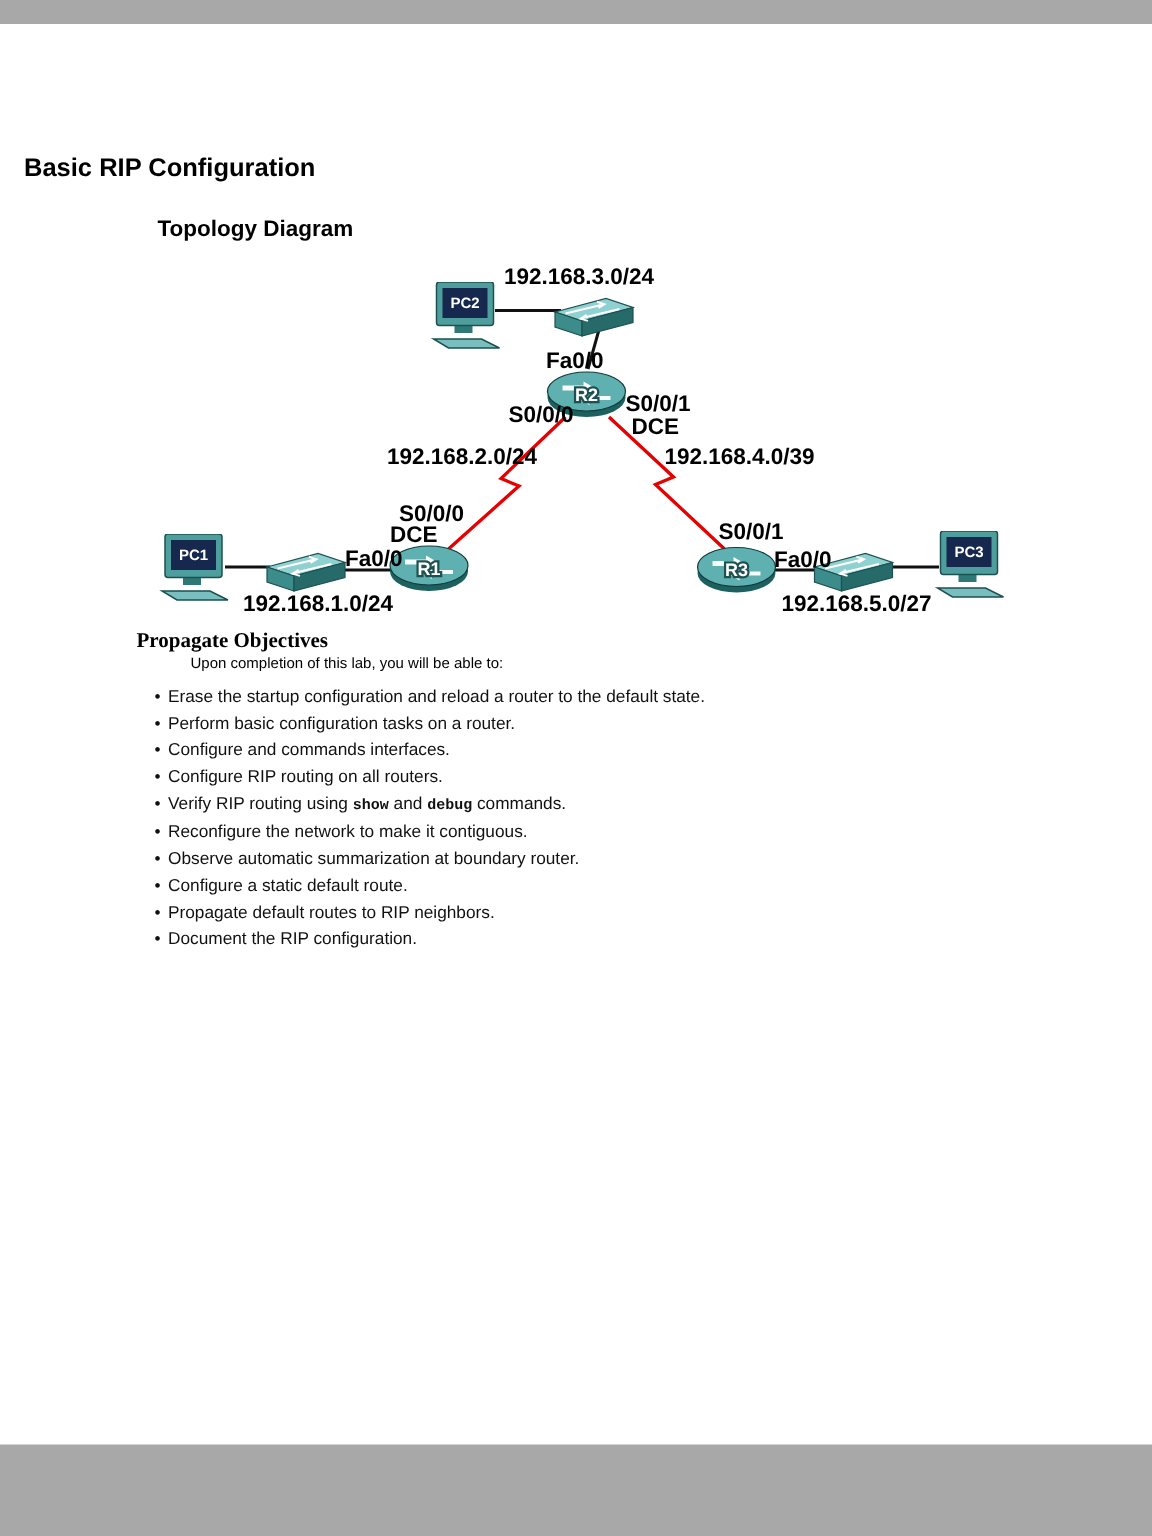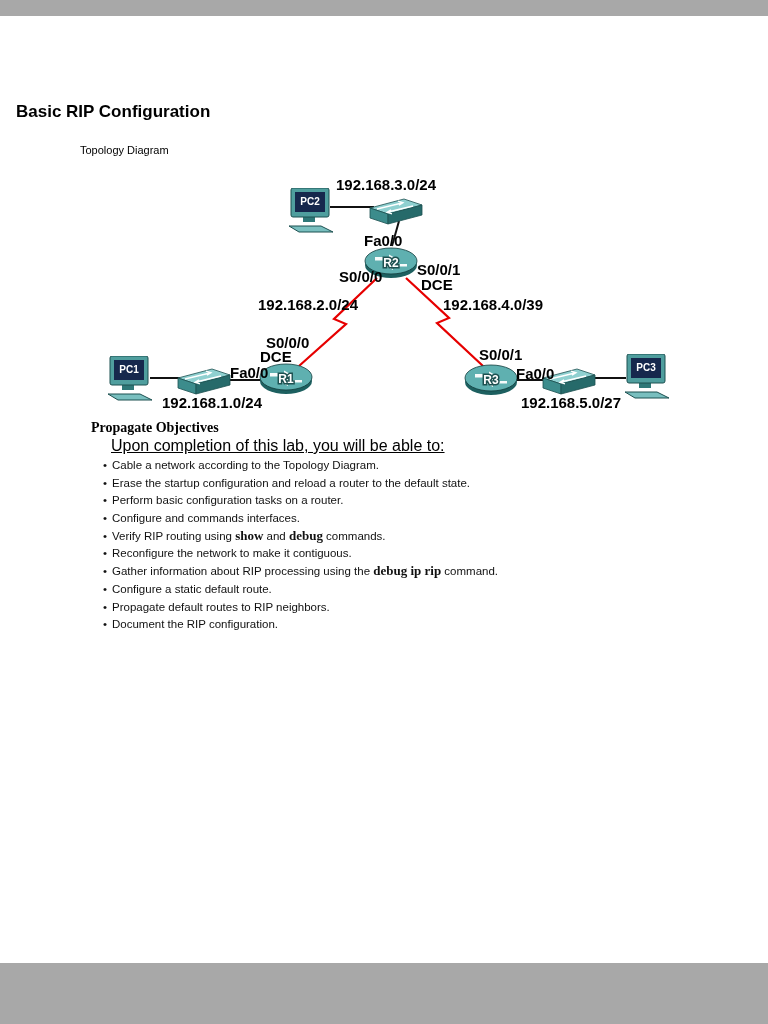--- a/index.html
+++ b/index.html
@@ -11,50 +11,50 @@
   }
   .page {
     position:absolute; left:0; top:16px; width:768px; height:947px;
     background:#ffffff; overflow:hidden;
   }
   .doc-title {
     position:absolute; top:86px; left:16px; width:100%;
     text-align:left; font-size:17px; font-weight:700;
   }
   .section-label {
-    position:absolute; top:128px; left:80px;
-    font-size:11px; font-weight:400;
+    position:absolute; top:128px; left:105px;
+    font-size:15px; font-weight:700;
   }
   .diagram { position:absolute; top:150px; left:0; width:768px; height:290px; }
   .links { position:absolute; left:0; top:0; }
   .device { position:absolute; }
   .device text {
     font-family:"Liberation Sans", sans-serif;
     font-weight:700; fill:#ffffff; text-anchor:middle;
   }
   .pc-label { font-size:10px; }
   .router-label { font-size:12px; paint-order:stroke; stroke:#1d5050; stroke-width:3px; }
   .net-label, .if-label {
     position:absolute; font-size:15px; font-weight:700; white-space:nowrap;
   }
   .net-label { width:120px; text-align:center; }
   .objectives-heading {
     position:absolute; top:404px; left:91px;
     font-family:"Liberation Serif", serif; font-size:14px; font-weight:700;
   }
-  .objectives-intro { position:absolute; top:421px; left:111px; font-size:16px;text-decoration:underline; }
+  .objectives-intro { position:absolute; top:421px; left:127px; font-size:10px; }
   .objectives-list {
     position:absolute; top:443px; left:103px; width:620px;
     list-style:none; margin:0; padding:0;
   }
   .objectives-list li { font-size:11.5px; line-height:12.5px; margin-bottom:5.2px; color:#111; }
   .bullet { display:inline-block; width:9px; }
   .code {
-    font-family:Liberation Serif, serif;
-    font-weight:700; font-size:13px;margin-top:39px;
+    font-family:Liberation Mono, monospace;
+    font-weight:700; font-size:10px;margin-top:39px;
   }
 </style>
 </head>
 <body>
 
 <div class="page">
 
   <div class="doc-title">Basic RIP Configuration</div>
   <div class="section-label">Topology Diagram</div>
 
@@ -153,25 +153,25 @@
     <div class="if-label" style="left:479px;top:180px">S0/0/1</div>
     <div class="if-label" style="left:516px;top:199px">Fa0/0</div>
     <div class="net-label" style="left:152px;top:228px">192.168.1.0/24</div>
     <div class="net-label" style="left:511px;top:228px">192.168.5.0/27</div>
   </div>
 
   <div class="objectives-heading">Propagate Objectives</div>
   <div class="objectives-intro">Upon completion of this lab, you will be able to:</div>
 
   <ul class="objectives-list">
-    <li><span class="bullet">•</span><span>Cable a network according to the Topology Diagram.</span></li>
     <li><span class="bullet">•</span><span>Erase the startup configuration and reload a router to the default state.</span></li>
     <li><span class="bullet">•</span><span>Perform basic configuration tasks on a router.</span></li>
     <li><span class="bullet">•</span><span>Configure and commands interfaces.</span></li>
+    <li><span class="bullet">•</span><span>Configure RIP routing on all routers.</span></li>
     <li><span class="bullet">•</span><span>Verify RIP routing using </span><span class="code">show</span><span> and </span><span class="code">debug</span><span> commands.</span></li>
     <li><span class="bullet">•</span><span>Reconfigure the network to make it contiguous.</span></li>
-    <li><span class="bullet">•</span><span>Gather information about RIP processing using the </span><span class="code">debug ip rip</span><span> command.</span></li>
+    <li><span class="bullet">•</span><span>Observe automatic summarization at boundary router.</span></li>
     <li><span class="bullet">•</span><span>Configure a static default route.</span></li>
     <li><span class="bullet">•</span><span>Propagate default routes to RIP neighbors.</span></li>
     <li><span class="bullet">•</span><span>Document the RIP configuration.</span></li>
   </ul>
 
 </div>
 
 </body></html>

